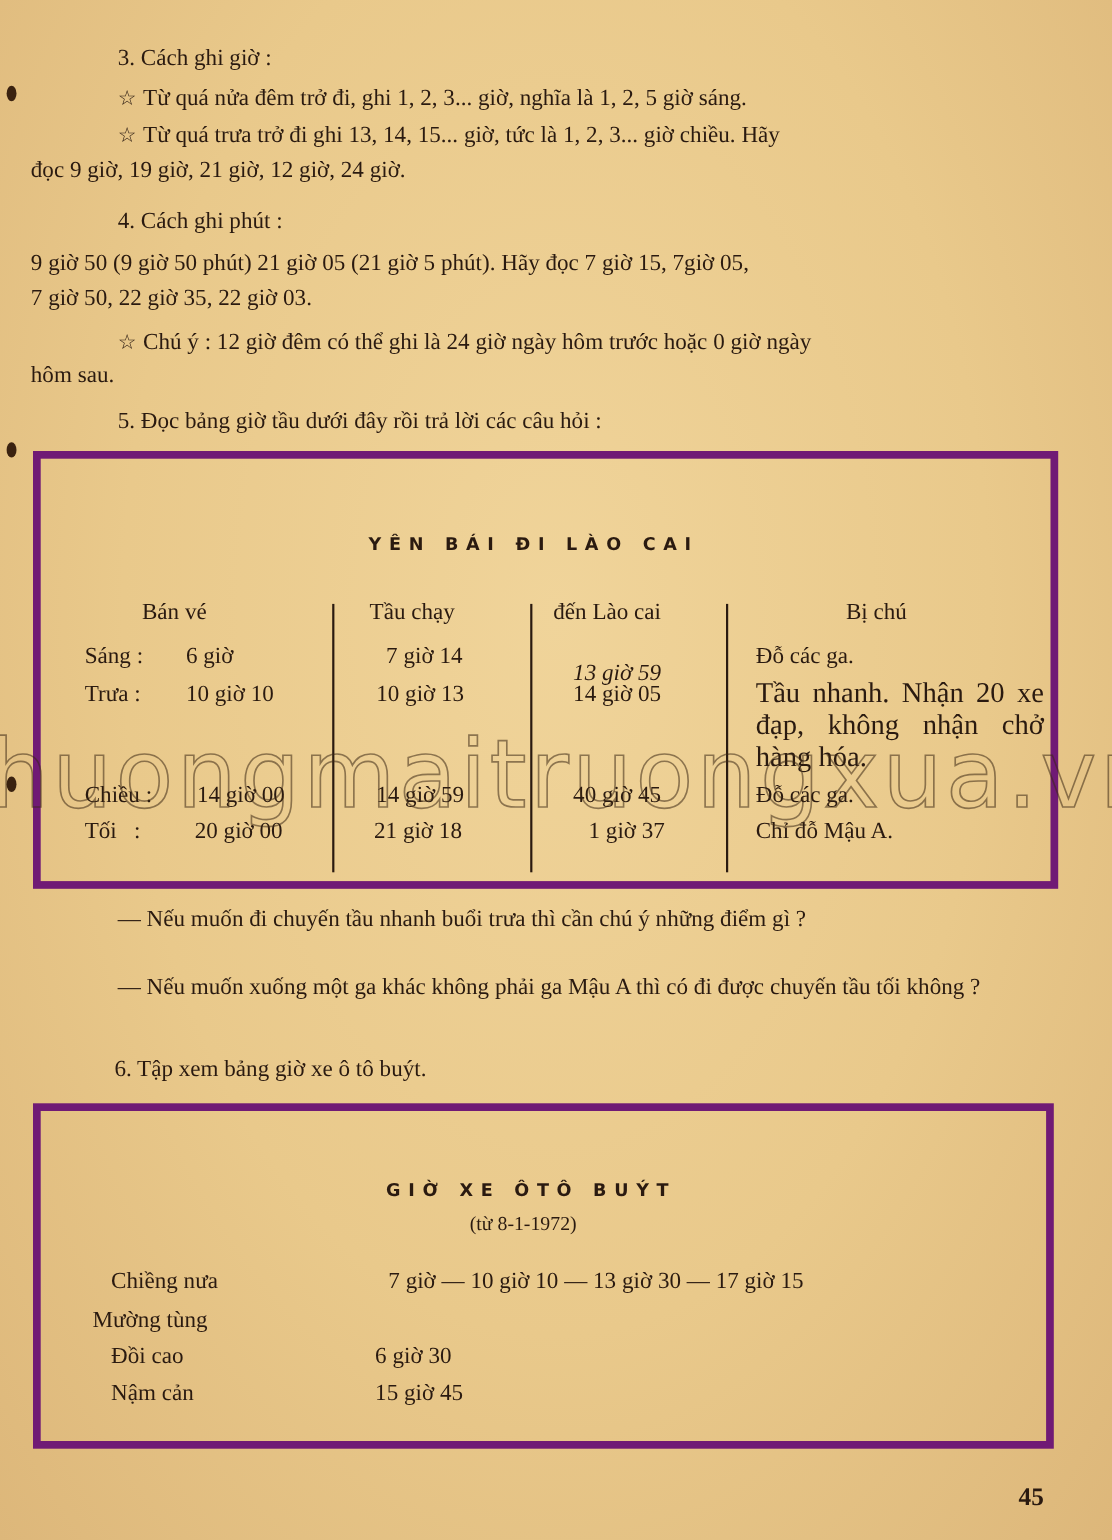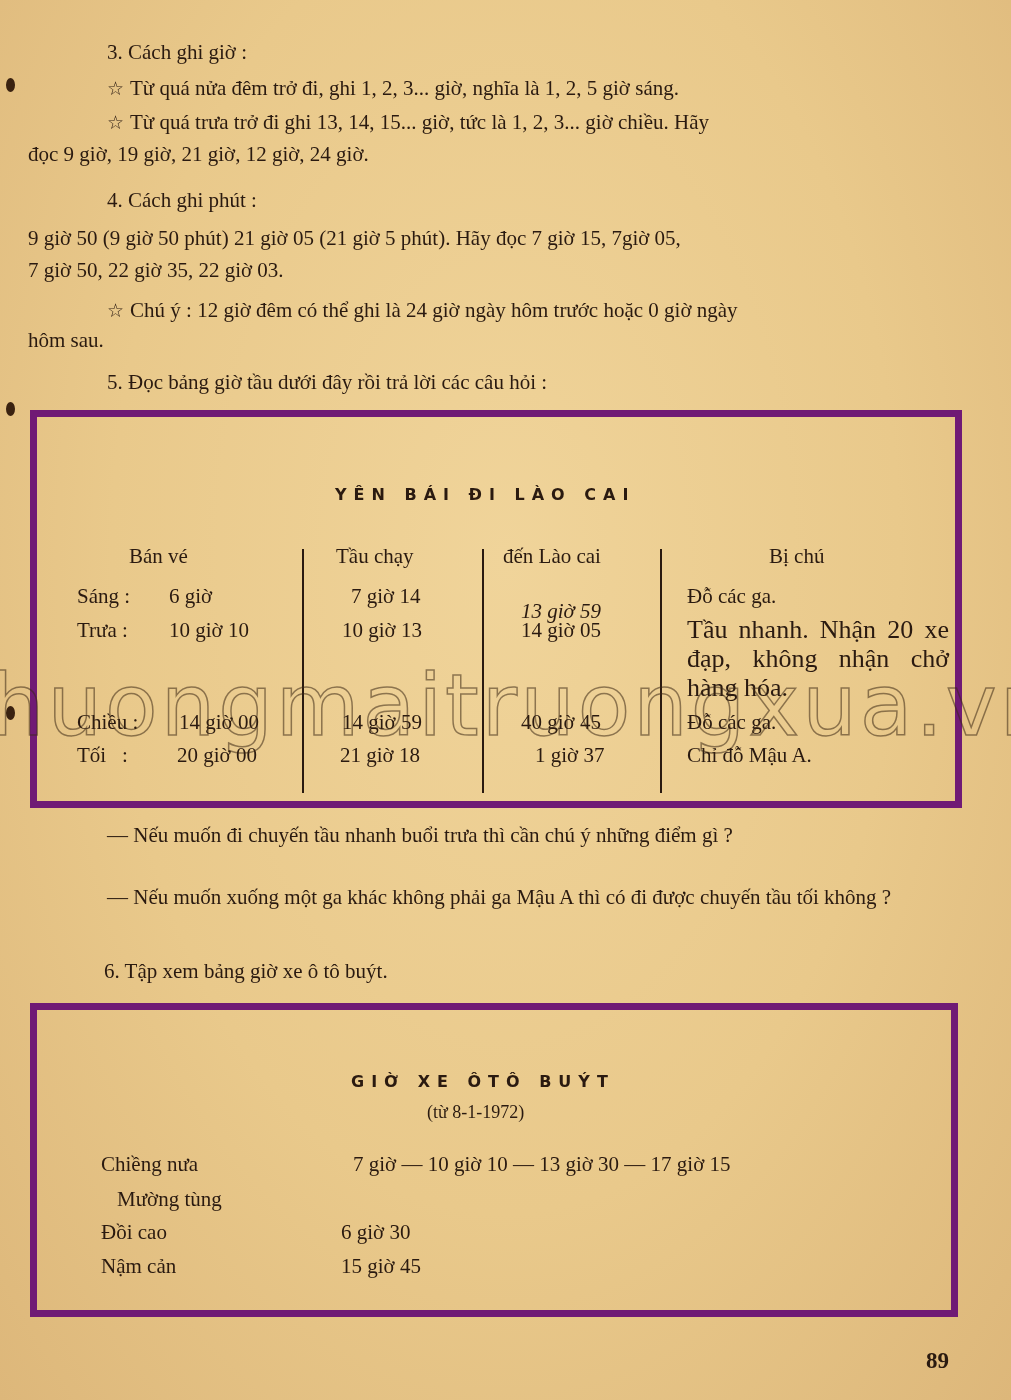--- a/index.html
+++ b/index.html
@@ -97,24 +97,24 @@
 
 <div class="line" style="left:104px;top:957px;">6. Tập xem bảng giờ xe ô tô buýt.</div>
 
 <div class="box" style="left:30px;top:1003px;width:914px;height:300px;">
   <div class="box-title" style="left:314px;top:62px;">GIỜ XE ÔTÔ BUÝT</div>
   <div class="cell" style="left:390px;top:88px;font-size:18px;">(từ 8-1-1972)</div>
 
   <div class="cell" style="left:64px;top:140px;">Chiềng nưa</div>
   <div class="cell" style="left:316px;top:140px;">7 giờ — 10  giờ 10 — 13 giờ 30 — 17 giờ 15</div>
 
-  <div class="cell" style="left:80px;top:175px;">Mường tùng</div>
+  <div class="cell" style="left:47px;top:175px;">Mường tùng</div>
 
   <div class="cell" style="left:64px;top:208px;">Đồi cao</div>
   <div class="cell" style="left:304px;top:208px;">6 giờ 30</div>
 
   <div class="cell" style="left:64px;top:242px;">Nậm cản</div>
   <div class="cell" style="left:304px;top:242px;">15 giờ 45</div>
 </div>
 
 <div class="watermark">huongmaitruongxua.vn</div>
 
-<div class="pagenum">89</div>
+<div class="pagenum">45</div>
 
 </body></html>

